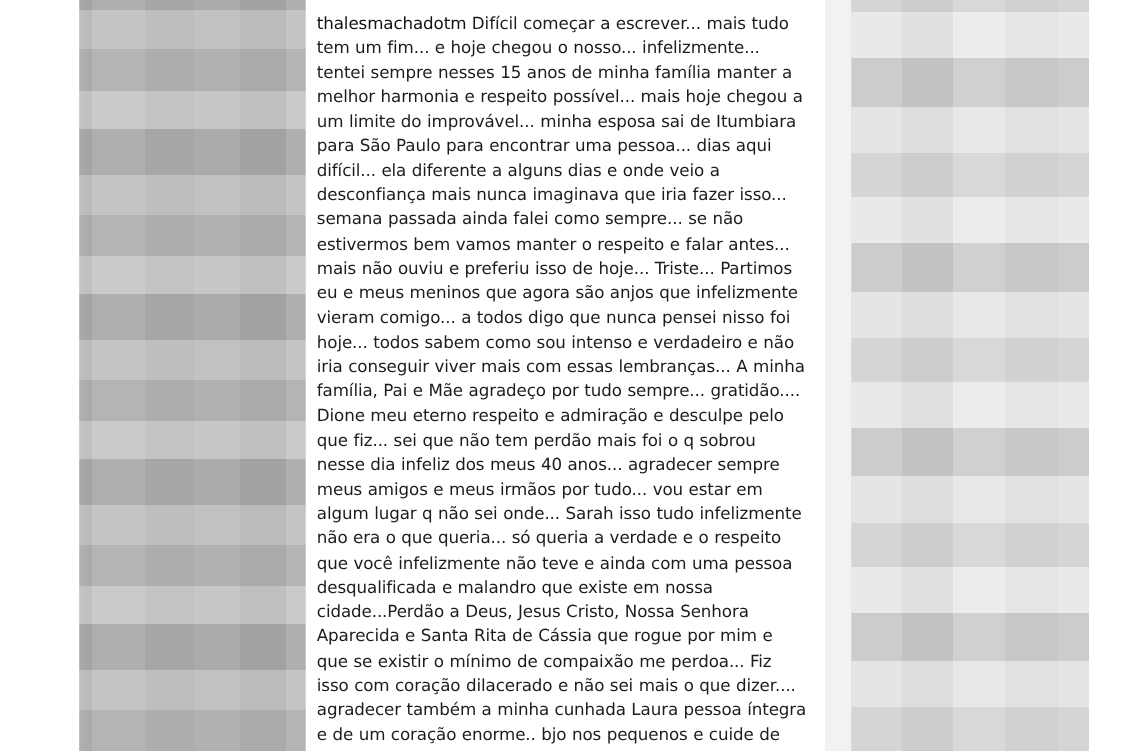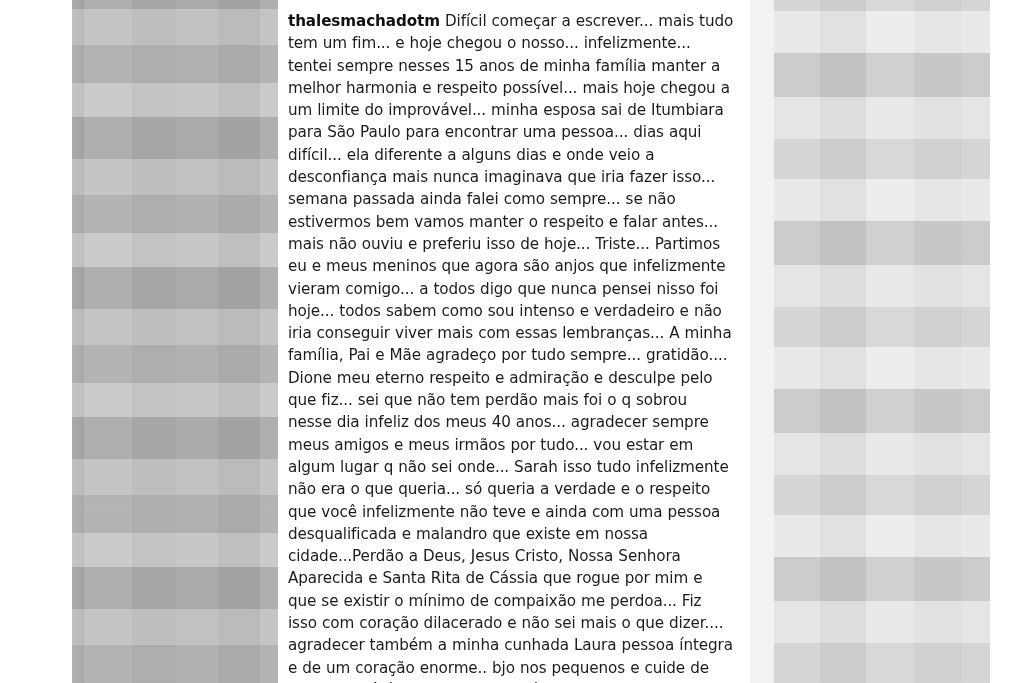--- a/index.html
+++ b/index.html
@@ -89,21 +89,21 @@
     font-family: "DejaVu Sans", sans-serif;
     font-size: 15.2px;
     line-height: 22.3px;
     color: #1c1c1c;
     letter-spacing: -0.1px;
     word-spacing: 0.3px;
     text-align: left;
     margin: 0;
   }
   .username {
-    font-weight: bold;
+    font-weight: normal;
     color: #111111;
   }
 </style>
 </head>
 <body>
 
 <div class="screen">
 
   <div class="blur-panel blur-left"></div>
   <div class="blur-panel blur-right"></div>

